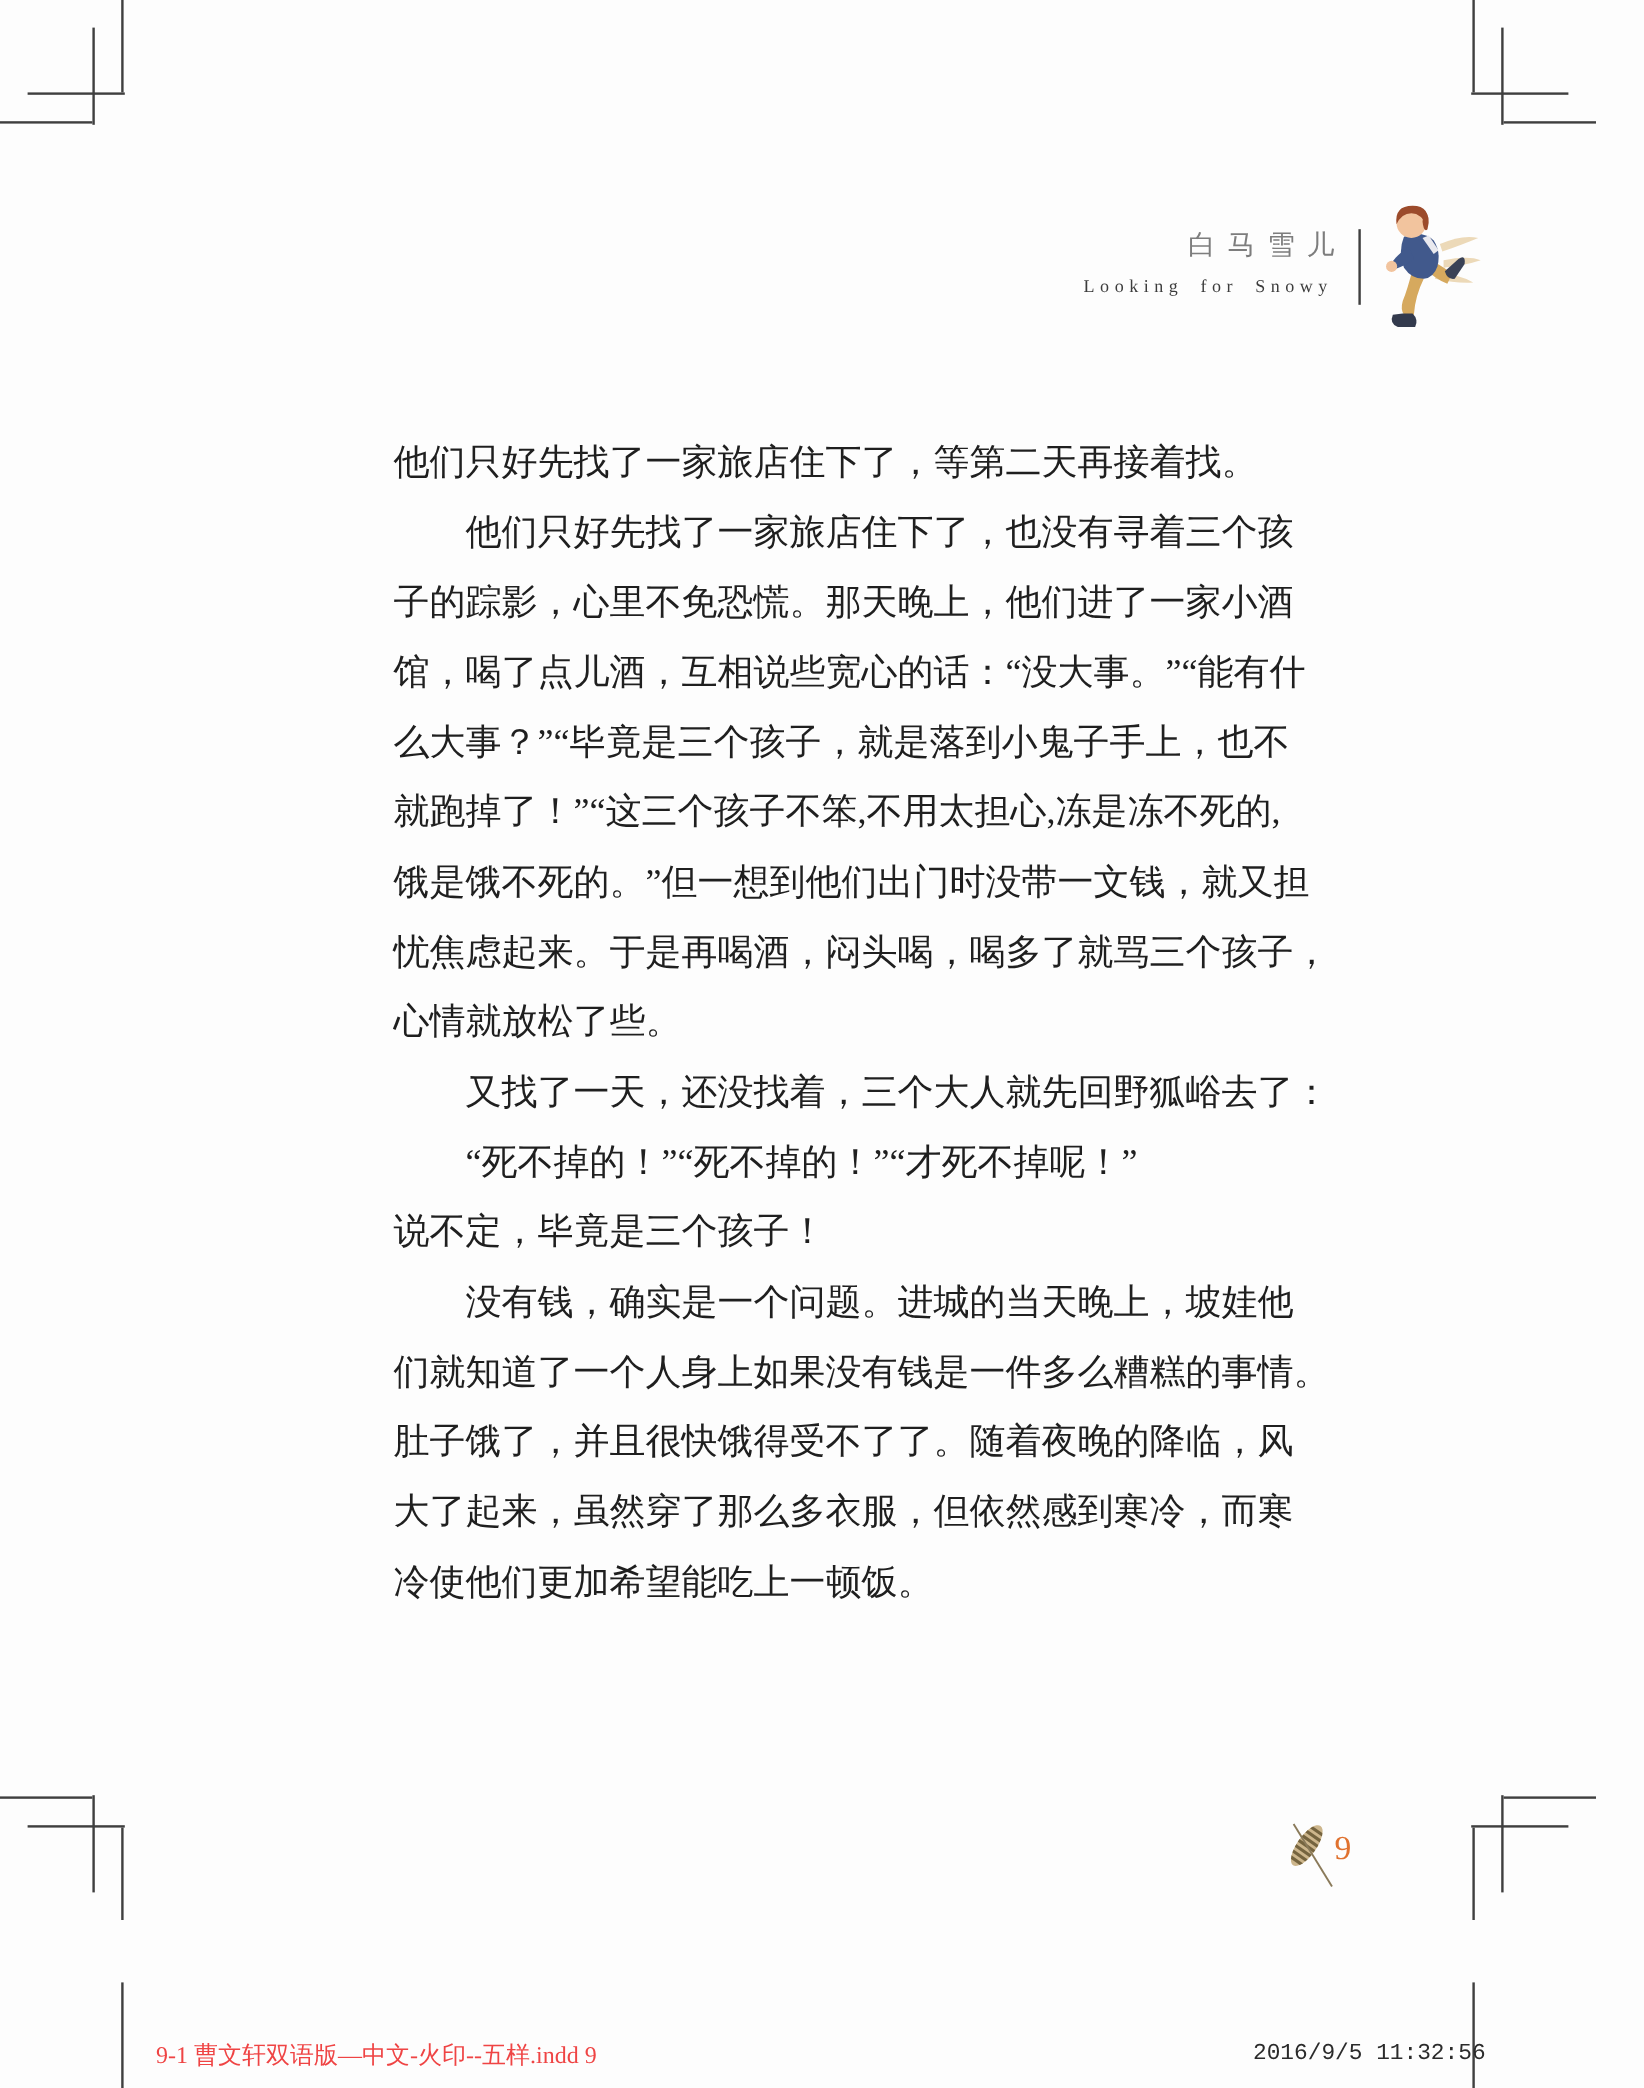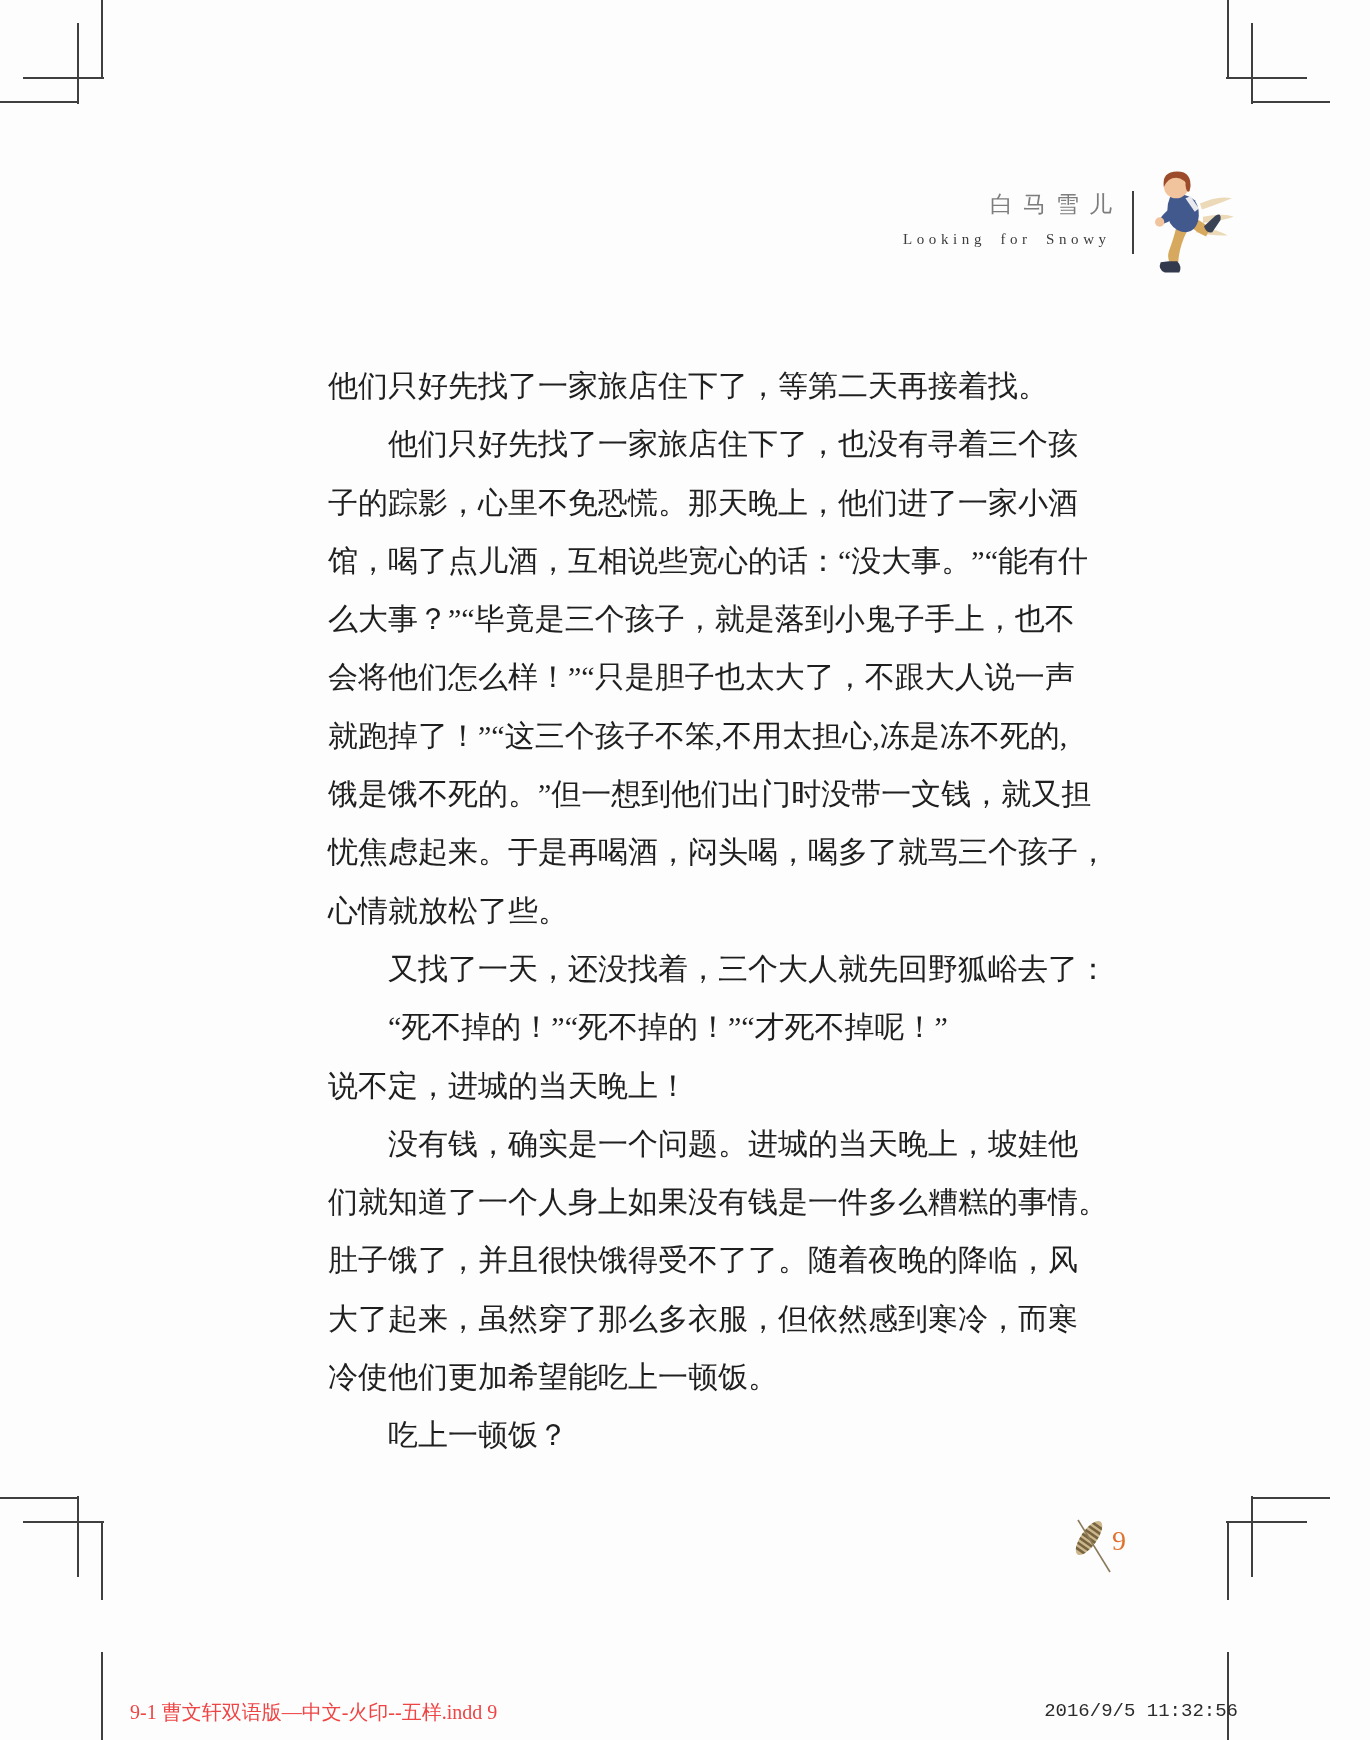--- a/index.html
+++ b/index.html
@@ -115,34 +115,32 @@
     <path d="M47 9 Q53 13 50 24 Q47 27 46 18 Z" fill="#9c4b2b"></path>
   </svg>
 </div>
 
 <div class="abs bodytext">
   <div class="line">他们只好先找了一家旅店住下了，等第二天再接着找。</div>
   <div class="line">　　他们只好先找了一家旅店住下了，也没有寻着三个孩</div>
   <div class="line">子的踪影，心里不免恐慌。那天晚上，他们进了一家小酒</div>
   <div class="line">馆，喝了点儿酒，互相说些宽心的话：“没大事。”“能有什</div>
   <div class="line">么大事？”“毕竟是三个孩子，就是落到小鬼子手上，也不</div>
-  <div class="line">会将他们怎么样！”“只是胆子也太大了，不跟大人说一声</div>
   <div class="line">就跑掉了！”“这三个孩子不笨,不用太担心,冻是冻不死的,</div>
   <div class="line">饿是饿不死的。”但一想到他们出门时没带一文钱，就又担</div>
   <div class="line">忧焦虑起来。于是再喝酒，闷头喝，喝多了就骂三个孩子，</div>
   <div class="line">心情就放松了些。</div>
   <div class="line">　　又找了一天，还没找着，三个大人就先回野狐峪去了：</div>
   <div class="line">　　“死不掉的！”“死不掉的！”“才死不掉呢！”</div>
-  <div class="line">说不定，进城的当天晚上！</div>
+  <div class="line">说不定，毕竟是三个孩子！</div>
   <div class="line">　　没有钱，确实是一个问题。进城的当天晚上，坡娃他</div>
   <div class="line">们就知道了一个人身上如果没有钱是一件多么糟糕的事情。</div>
   <div class="line">肚子饿了，并且很快饿得受不了了。随着夜晚的降临，风</div>
   <div class="line">大了起来，虽然穿了那么多衣服，但依然感到寒冷，而寒</div>
   <div class="line">冷使他们更加希望能吃上一顿饭。</div>
-  <div class="line">　　吃上一顿饭？</div>
 </div>
 
 <div class="abs feather">
   <svg viewBox="0 0 48 66" width="48" height="66" xmlns="http://www.w3.org/2000/svg">
     <defs>
       <clipPath id="vaneclip">
         <ellipse cx="19" cy="24" rx="8" ry="20" transform="rotate(35 19 24)"></ellipse>
       </clipPath>
     </defs>
     <ellipse cx="19" cy="24" rx="8" ry="20" transform="rotate(35 19 24)" fill="#cdb68c"></ellipse>

